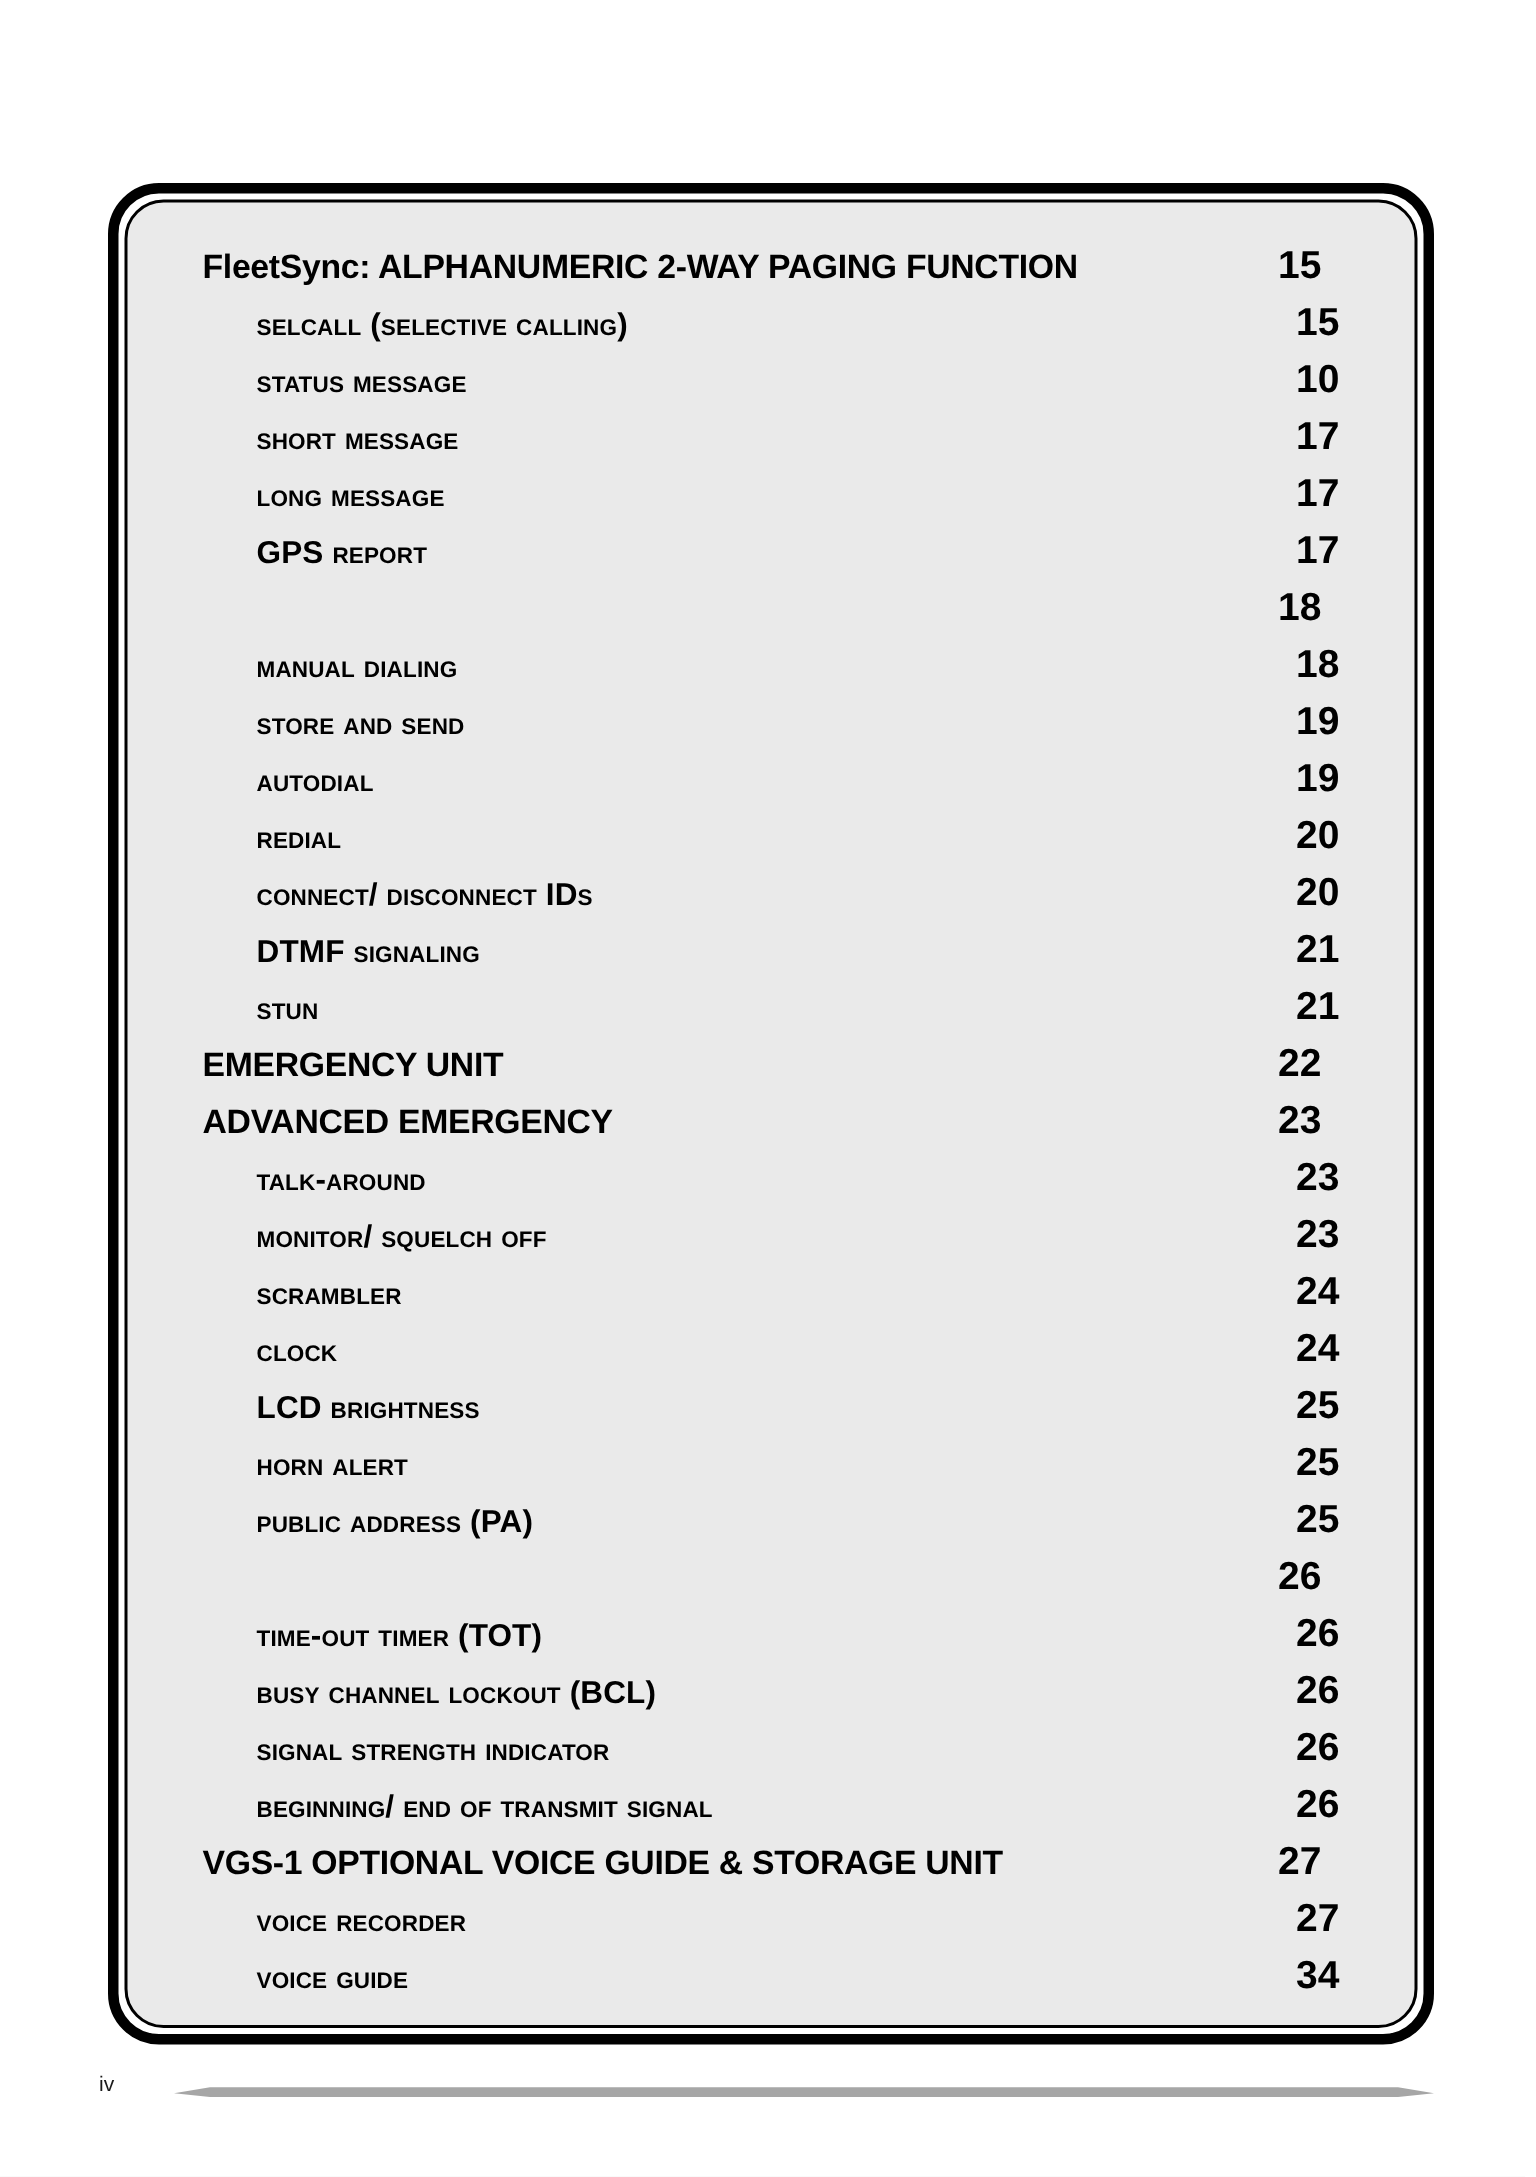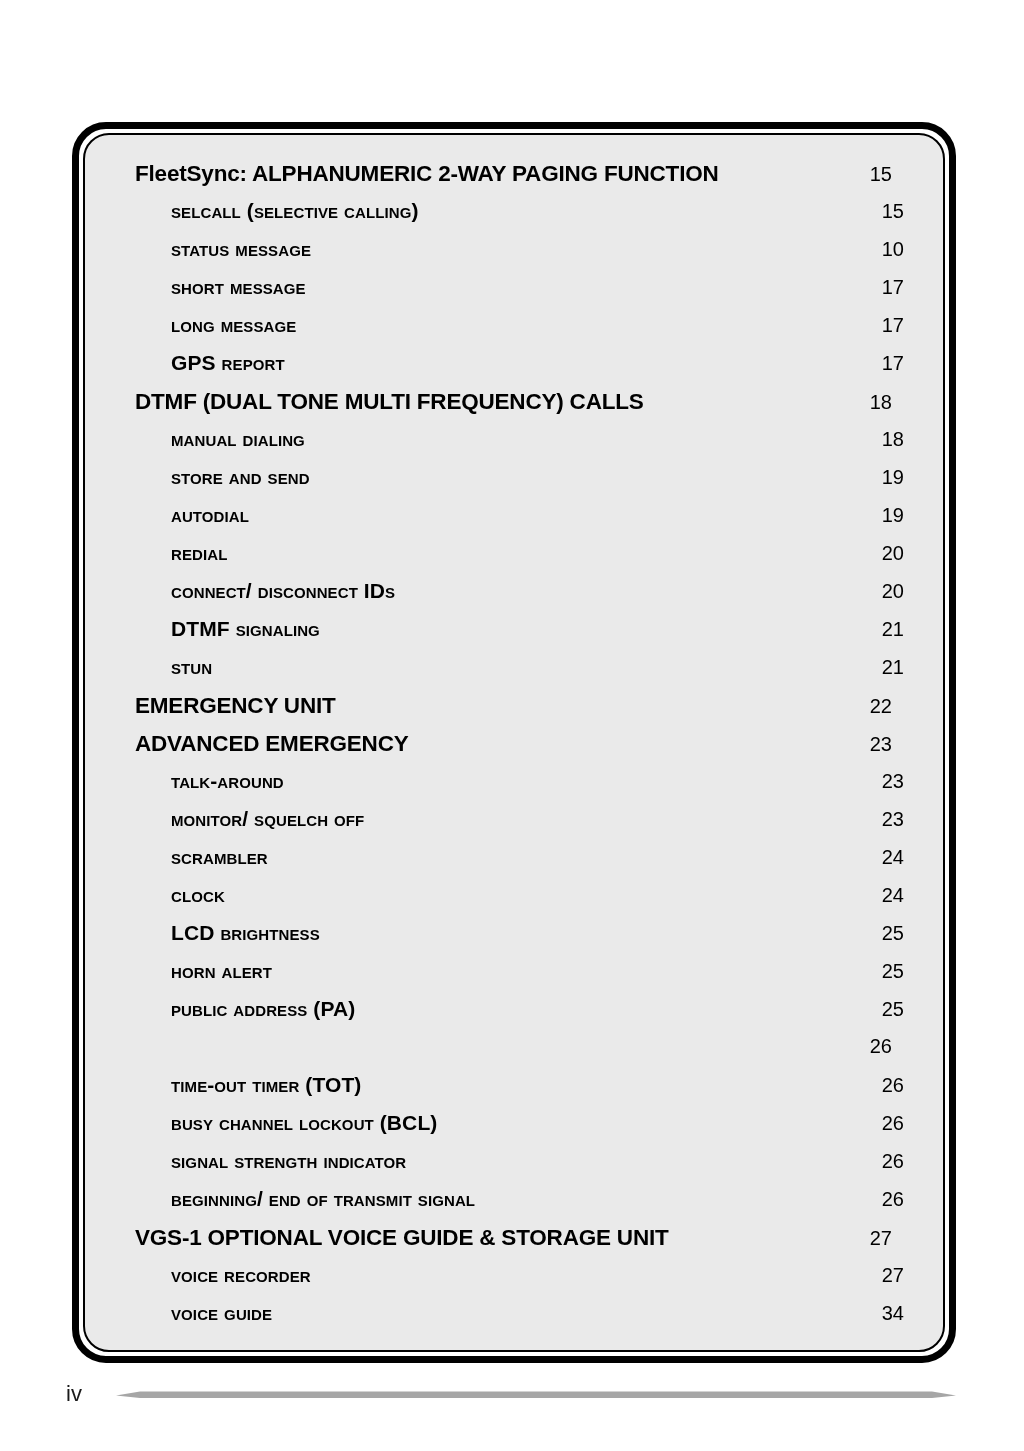--- a/index.html
+++ b/index.html
@@ -111,39 +111,38 @@
     font-size: 22px;
     font-weight: bold;
     letter-spacing: 2.1px;
     display: block;
     white-space: nowrap;
   }
 
   .toc-page {
     flex: 0 0 auto;
     width: 40px;
-    text-align: right;
-    font-weight: normal;
-    font-size: 20px;
+    font-weight: bold;
+    font-size: 26px;
     padding-left: 8px;
   }
 
   
   #footer {
     position: absolute;
     left: 0;
     top: 1381px;
     width: 1024px;
     height: 40px;
   }
   #footer-folio {
     position: absolute;
     left: 66px;
     top: 0px;
-    font-size: 22px;
+    font-size: 14px;
     color: #1a1a1a;
     font-weight: normal;
   }
   #footer-rule {
     position: absolute;
     left: 116px;
     top: 9px;
     width: 840px;
     height: 9px;
   }
@@ -184,21 +183,20 @@
           <span class="toc-dots"></span>
           <span class="toc-page">17</span>
         </li>
         <li class="toc-row level-2">
           <span class="toc-title"><span class="caps">GPS</span> Report</span>
           <span class="toc-gap"></span>
           <span class="toc-dots"></span>
           <span class="toc-page">17</span>
         </li>
         <li class="toc-row level-1">
-          <span class="toc-title">DTMF (DUAL TONE MULTI FREQUENCY) CALLS</span>
           <span class="toc-gap"></span>
           <span class="toc-dots"></span>
           <span class="toc-page">18</span>
         </li>
         <li class="toc-row level-2">
           <span class="toc-title">Manual Dialing</span>
           <span class="toc-gap tight"></span>
           <span class="toc-dots"></span>
           <span class="toc-page">18</span>
         </li>

